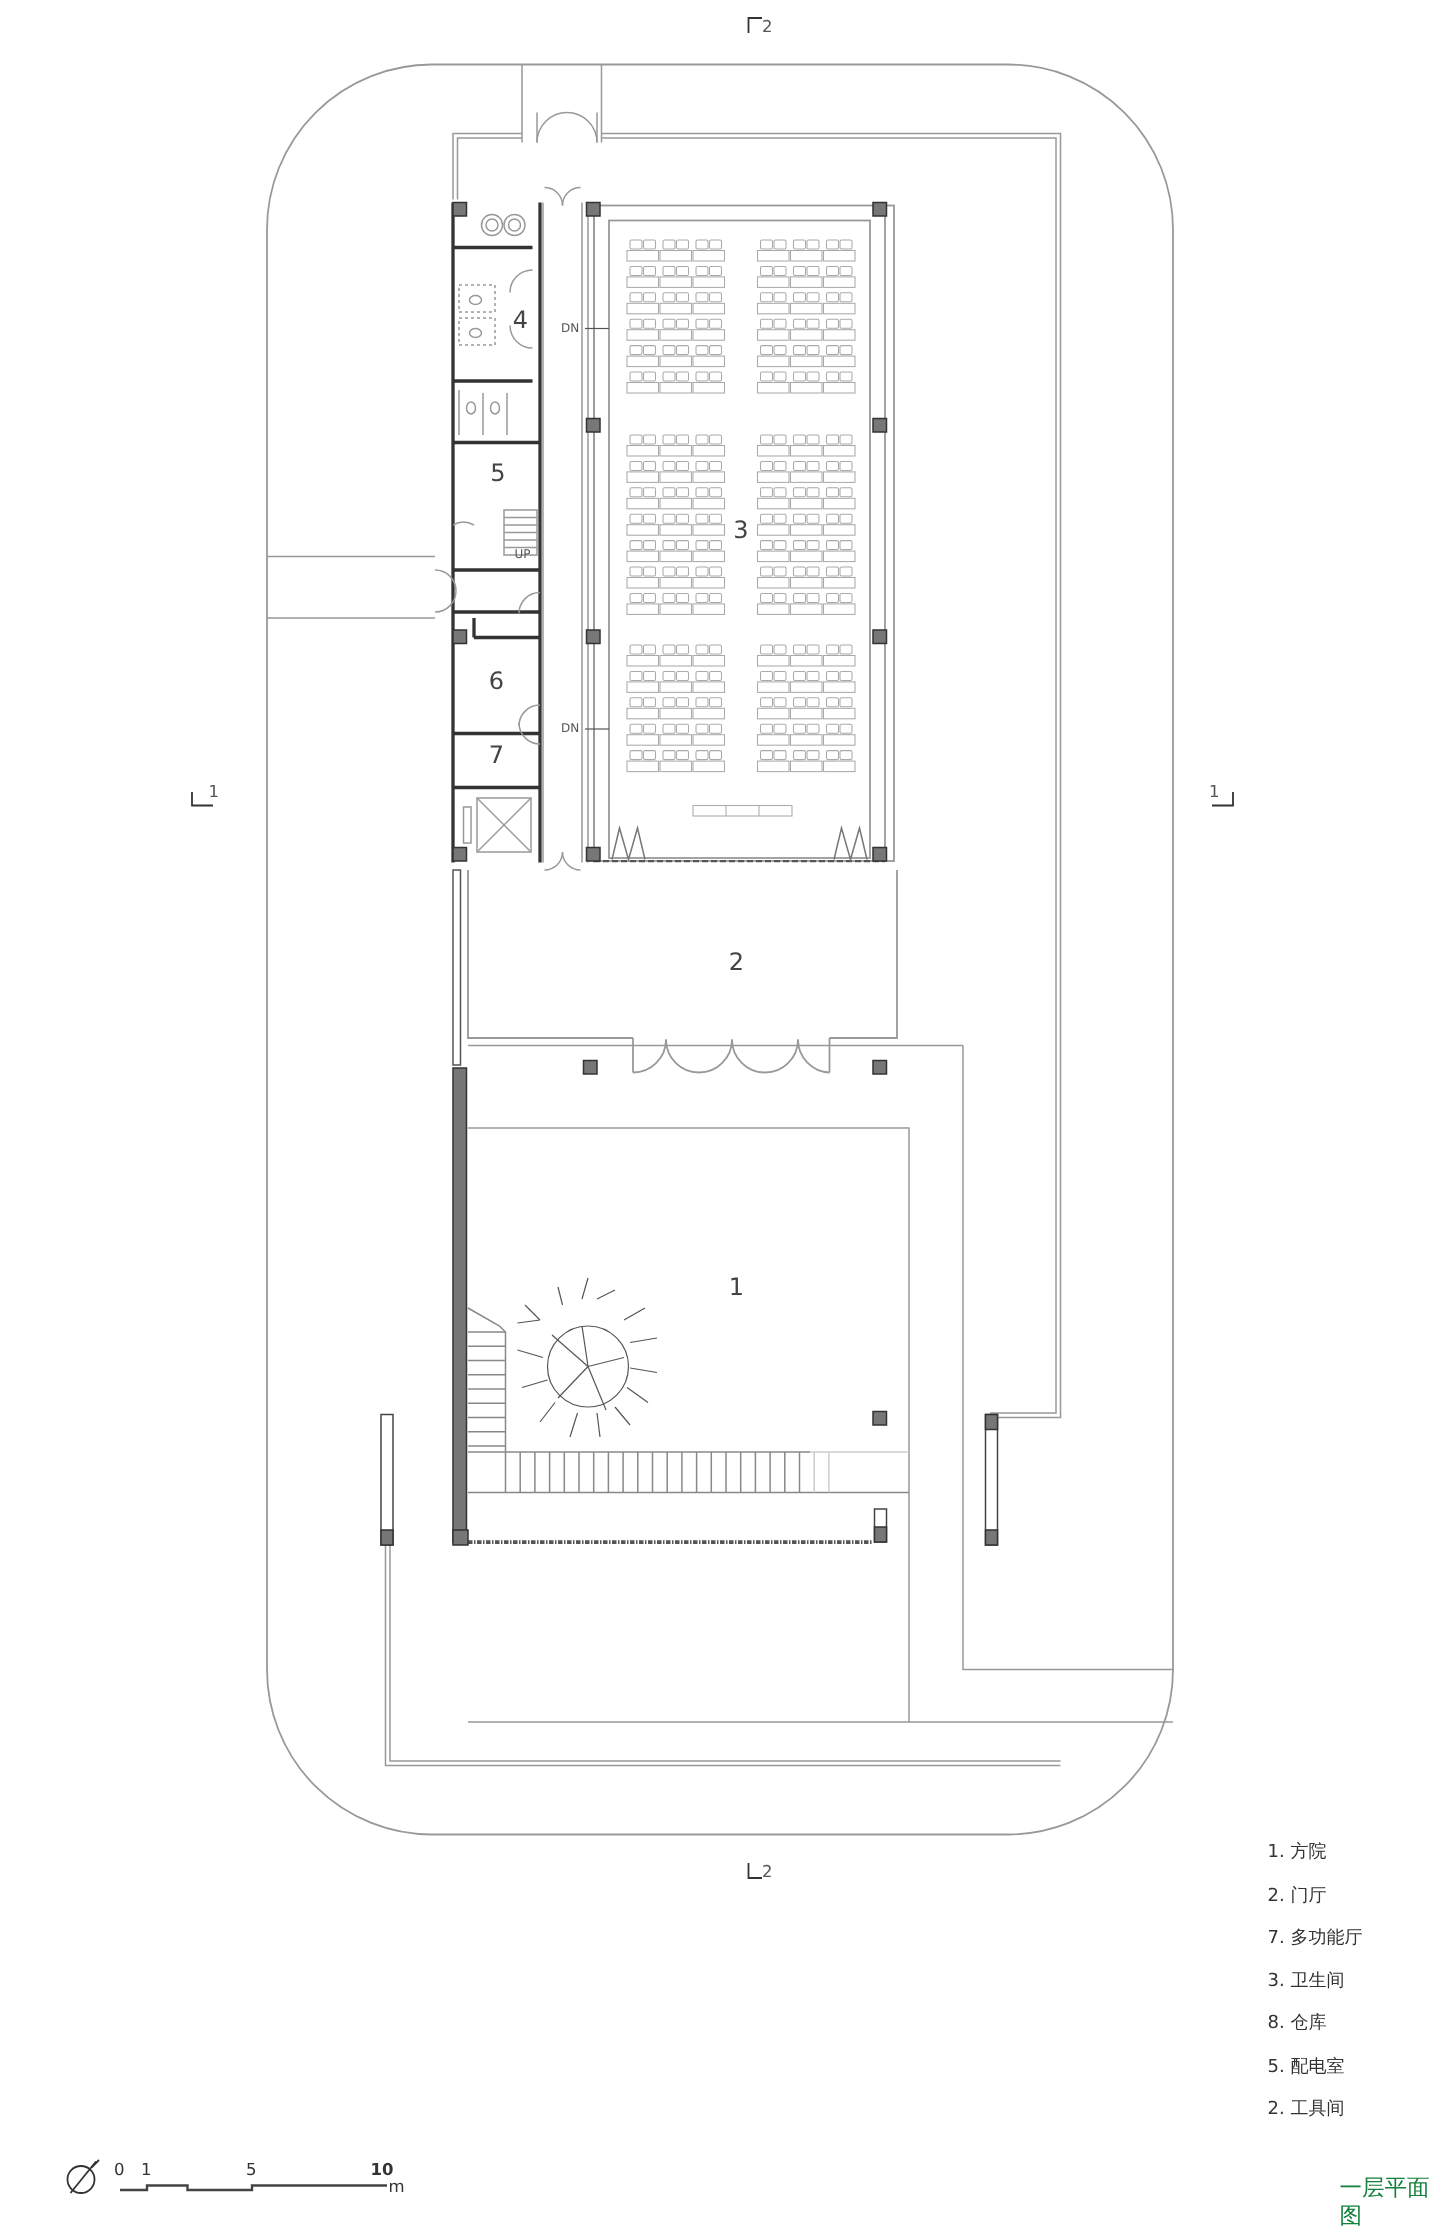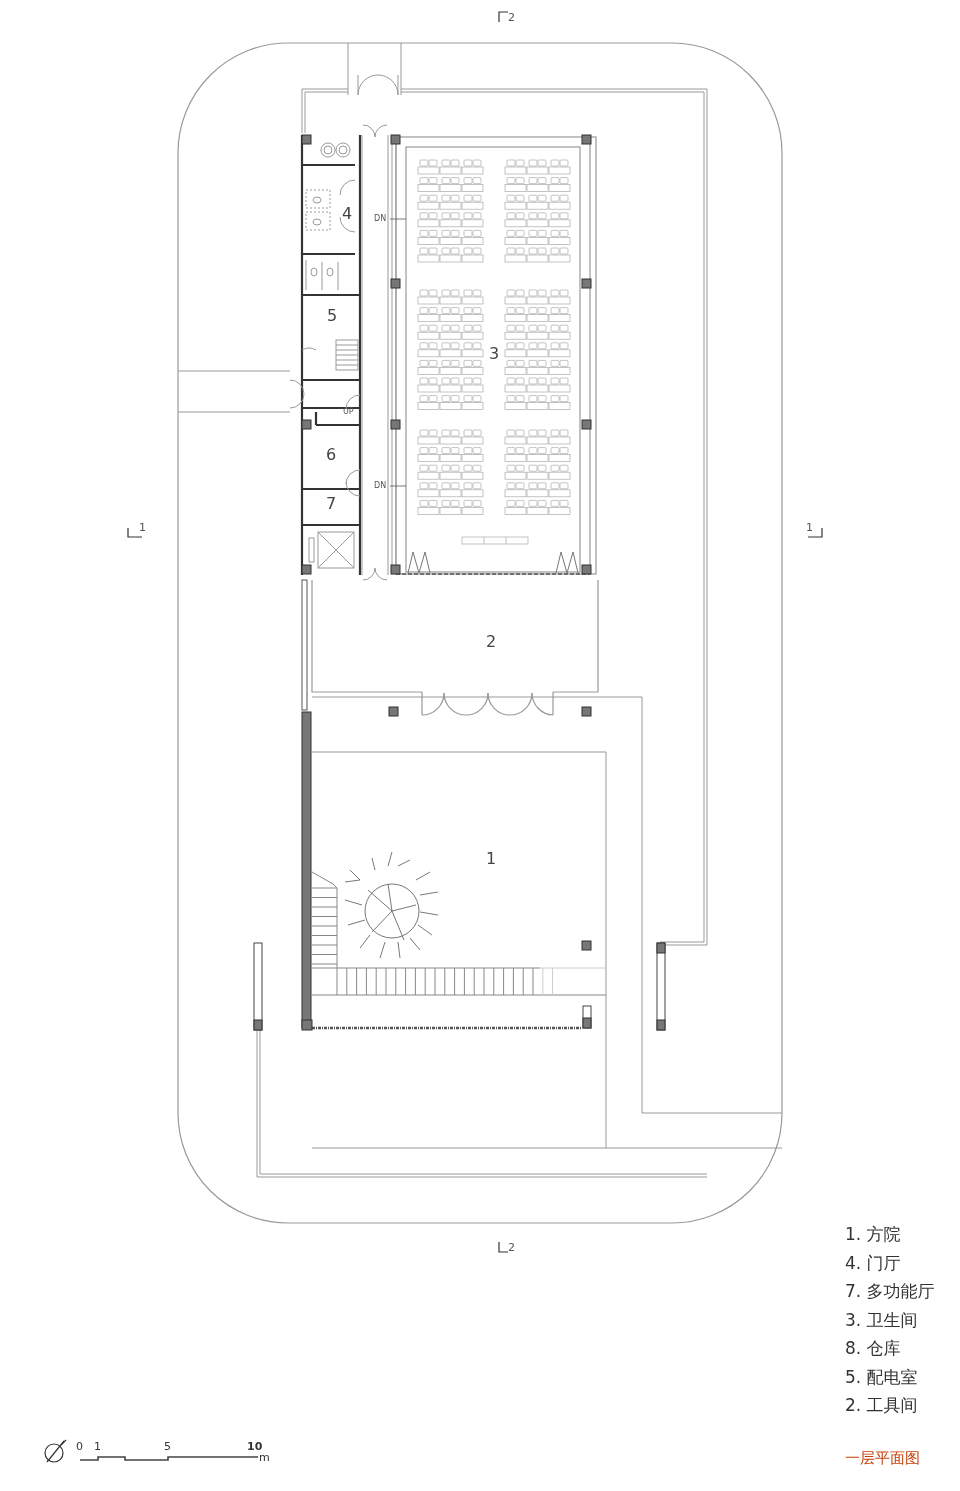--- a/index.html
+++ b/index.html
@@ -1,20 +1,20 @@
 <!DOCTYPE html>
 <html><head>
 <meta charset="utf-8">
 <style>
   html,body{margin:0;padding:0;background:#fff;}
   body{width:960px;height:1491px;position:relative;overflow:hidden;font-family:"DejaVu Sans","Liberation Sans",sans-serif;color:#333;}
   #plan{position:absolute;left:0;top:0;}
-  .legend{position:absolute;left:845px;top:1220px;font-size:17px;color:#333;line-height:28.5px;}
+  .legend{position:absolute;left:845px;top:1220px;font-size:12px;color:#333;line-height:28.5px;}
   .legend div{white-space:nowrap;}
-  .title{position:absolute;left:845px;top:1449px;font-size:15px;color:#c2410c;}
+  .title{position:absolute;left:893px;top:1449px;font-size:15px;color:#15803d;}
   .room-num{position:absolute;font-size:16px;color:#444;transform:translate(-50%,-50%);}
   .tag{position:absolute;font-size:8px;color:#555;}
   .sec{position:absolute;font-size:11px;color:#555;}
   .scale-t{position:absolute;font-size:11px;color:#333;}
 </style>
 </head>
 <body>
 
 <svg id="plan" width="960" height="1491" viewBox="0 0 960 1491" xmlns="http://www.w3.org/2000/svg">
   <g fill="none" stroke="#999" stroke-width="1.2">
@@ -583,35 +583,35 @@
     <span class="room-num" style="left: 491px; top: 641px;">2</span>
     <span class="room-num" style="left: 494px; top: 353px;">3</span>
     <span class="room-num" style="left: 347px; top: 213px;">4</span>
     <span class="room-num" style="left: 332px; top: 315px;">5</span>
     <span class="room-num" style="left: 331px; top: 454px;">6</span>
     <span class="room-num" style="left: 331px; top: 503px;">7</span>
   </div>
 
 <span class="tag" style="left:374px;top:214px;">DN</span>
 <span class="tag" style="left:374px;top:481px;">DN</span>
-<span class="tag" style="left:343px;top:365px;margin-top:42px;">UP</span>
+<span class="tag" style="left:343px;top:365px;">UP</span>
 
 <span class="sec" style="left:508px;top:11px;">2</span>
 <span class="sec" style="left:508px;top:1241px;">2</span>
 <span class="sec" style="left:139px;top:521px;">1</span>
 <span class="sec" style="left:806px;top:521px;">1</span>
 
 <span class="scale-t" style="left:76px;top:1440px;">0</span>
 <span class="scale-t" style="left:94px;top:1440px;">1</span>
 <span class="scale-t" style="left:164px;top:1440px;">5</span>
 <span class="scale-t" style="left:247px;top:1440px;font-weight:bold;">10</span>
 <span class="scale-t" style="left:259px;top:1451px;">m</span>
 
 <div class="legend">
   <div>1. 方院</div>
-  <div>4. 门厅</div>
+  <div>2. 门厅</div>
   <div>7. 多功能厅</div>
   <div>3. 卫生间</div>
   <div>8. 仓库</div>
   <div>5. 配电室</div>
   <div>2. 工具间</div>
 </div>
 <div class="title">一层平面图</div>
 
 </body></html>

